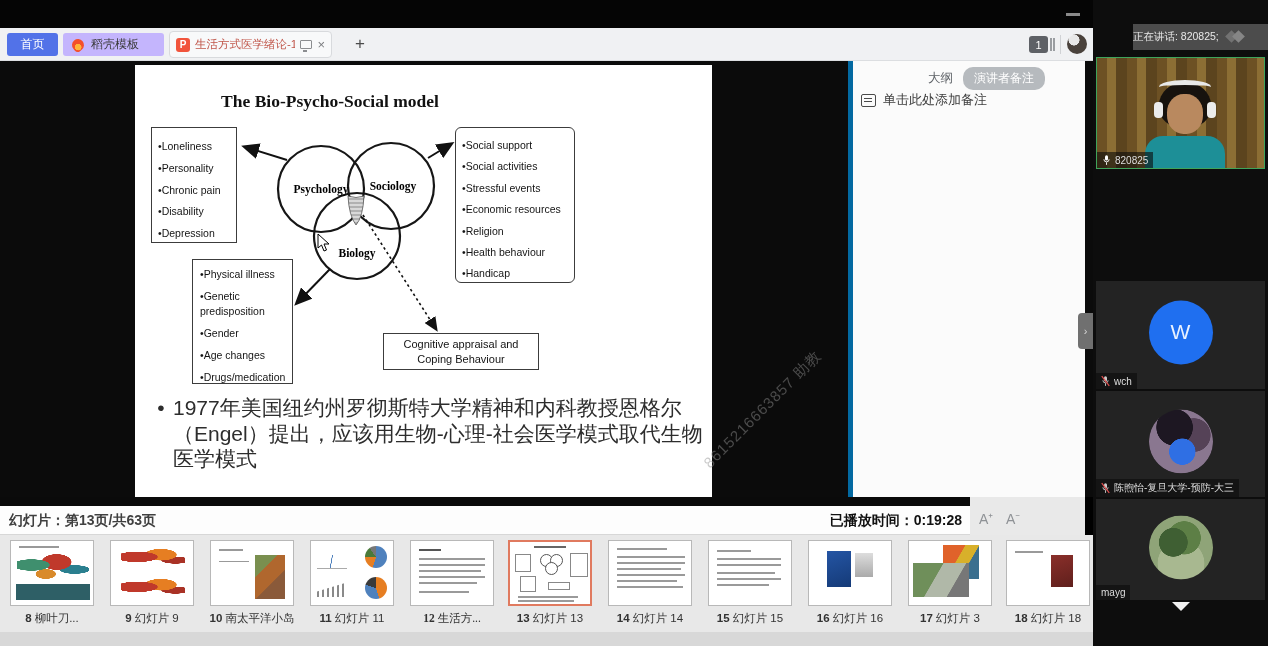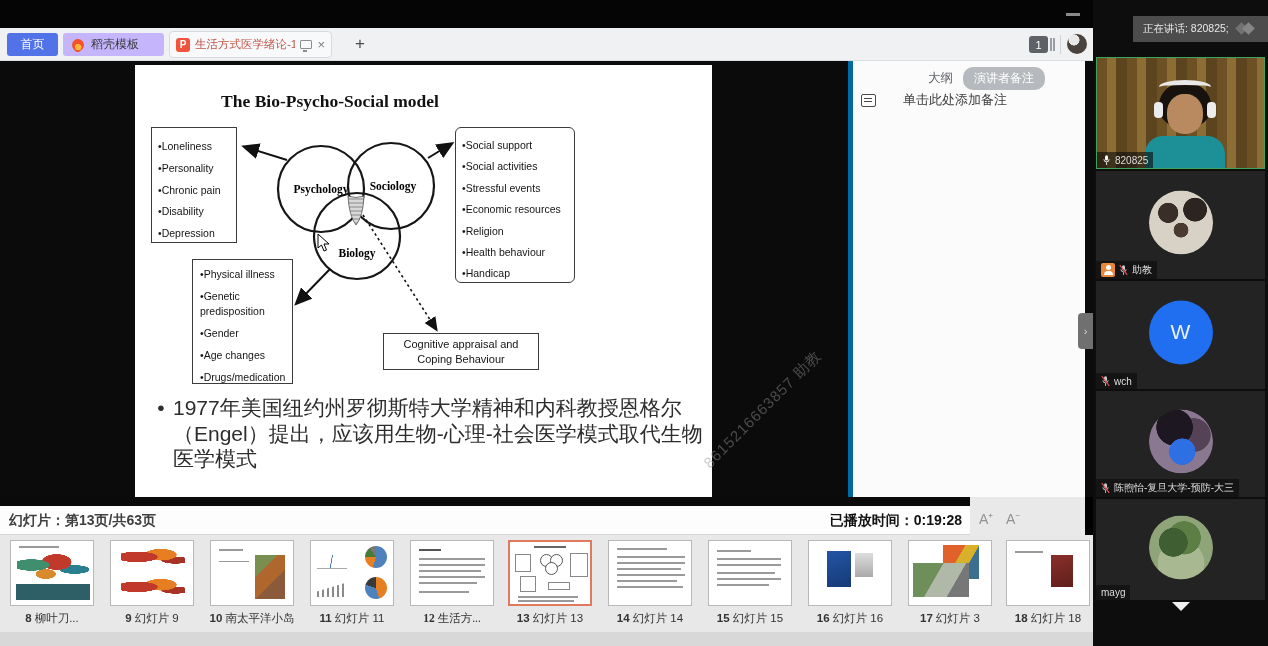--- a/index.html
+++ b/index.html
@@ -67,21 +67,21 @@
   #cursor { position:absolute; left:182px; top:168px; width:14px; height:20px; }
 
   
   #notes { position:absolute; left:848px; top:61px; width:237px; height:436px; background:#fbfbfb; border-left:5px solid #0369a1; }
   .notes-head { position:absolute; right:40px; top:6px; display:flex; align-items:center; gap:10px; }
   .outline-lbl { font-size:12.5px; color:#5f6368; }
   .notes-pill { background:#b6babe; color:#fff; font-size:12px; border-radius:10px; padding:3px 11px; }
   .notes-row { position:absolute; left:8px; top:30px; display:flex; align-items:center; gap:7px; }
   .note-ico { width:15px; height:13px; border:1.5px solid #4a4a4a; border-radius:2px; position:relative; }
   .note-ico:before { content:""; position:absolute; left:2px; top:3px; width:8px; height:1.4px; background:#4a4a4a; box-shadow:0 3px 0 #4a4a4a; }
-  .notes-ph { font-size:13px; color:#3c3c3c;margin-left:20px; }
+  .notes-ph { font-size:13px; color:#3c3c3c; }
 
   #panel-handle { position:absolute; left:1078px; top:313px; width:15px; height:36px; background:#707070;
                   border-radius:4px 0 0 4px; color:#d8d8d8; font-size:11px; display:flex; align-items:center; justify-content:center; }
 
   
   #black-strip { position:absolute; left:0; top:497px; width:970px; height:9px; background:#0a0a0a; }
   #statusbar { position:absolute; left:0; top:506px; width:970px; height:29px; background:#fdfdfd; border-bottom:1px solid #d7d7d7;}
   .sb-page { position:absolute; left:9px; top:6px; font-size:14px; font-weight:bold; color:#404040; }
   .sb-time { position:absolute; right:8px; top:6px; font-size:14px; font-weight:bold; color:#111; }
   #sb-right { position:absolute; left:970px; top:497px; width:115px; height:38px; background:#e9e9e9; }
@@ -122,22 +122,22 @@
   .bookred  { position:absolute; left:44px; top:14px; width:22px; height:32px; background:linear-gradient(160deg,#8a2f2a,#5f1f1c); }
   .photoS { position:absolute; background:linear-gradient(120deg,#6f8f5a 0 40%, #b0b8a8 41% 70%, #777 71% 100%); }
   .artS { position:absolute; background:linear-gradient(120deg,#e0622a 0 40%, #d8b02a 41% 65%, #3a6f8f 66% 100%); }
   .vennmini { position:absolute; border:1px solid #555; border-radius:50%; width:13px; height:13px; background:#fff; }
   .minibox { position:absolute; border:1px solid #888; background:#fff; }
 
   #film-bottom { position:absolute; left:0; top:632px; width:1093px; height:14px; background:#d8d8d8; }
 
   
   #meet { position:absolute; left:1093px; top:0; width:175px; height:646px; background:#0d0d0d; }
-  #speak-banner { position:absolute; left:40px; top:16px; width:135px; height:26px; background:#4c4c4c;
-                  display:flex; align-items:center; padding-left:10px; gap:6px; }
+  #speak-banner { position:absolute; left:40px; top:24px; width:135px; height:26px; background:#4c4c4c;
+                  display:flex; align-items:center; gap:6px; }
   .speak-txt { color:#e8e8e8; font-size:10.5px; white-space:nowrap; }
   .meet-logo { position:relative; width:22px; height:14px; flex:0 0 auto; opacity:.75; }
   .meet-logo i { position:absolute; width:9px; height:9px; background:#9a9a9a; transform:rotate(45deg); top:2px; }
   .meet-logo i:first-child { left:2px; background:#7f7f7f; } .meet-logo i:last-child { left:9px; }
 
   .tile { position:absolute; left:3px; width:169px; background:#232323; overflow:hidden; }
   .tile-label { position:absolute; left:0; bottom:0; background:rgba(10,10,10,.6); display:flex; align-items:center;
                 gap:4px; padding:2px 5px; max-width:165px; }
   .tile-label span { color:#dedede; font-size:10px; white-space:nowrap; overflow:hidden; text-overflow:ellipsis; }
   .avatar-circ { position:absolute; left:50%; top:50%; transform:translate(-50%,-54%); width:64px; height:64px; border-radius:50%; }
@@ -436,33 +436,20 @@
       <div class="tile-label">
         <svg class="micsvg" width="9" height="12" viewBox="0 0 12 15">
           <rect x="4" y="1" width="4" height="7" rx="2" fill="#fff"></rect>
           <path d="M2.5 6.5a3.5 3.5 0 0 0 7 0" stroke="#fff" stroke-width="1.2" fill="none"></path>
           <line x1="6" y1="10.5" x2="6" y2="14" stroke="#fff" stroke-width="1.2"></line>
         </svg>
         <span>820825</span>
       </div>
     </div>
 
-    <div class="tile" id="tile-2">
-      <div class="avatar-circ cat-av"></div>
-      <div class="tile-label">
-        <span class="rolebadge"></span>
-        <svg class="micsvg" width="9" height="12" viewBox="0 0 12 15">
-          <rect x="4" y="1" width="4" height="7" rx="2" fill="#ccc"></rect>
-          <path d="M2.5 6.5a3.5 3.5 0 0 0 7 0" stroke="#ccc" stroke-width="1.2" fill="none"></path>
-          <line x1="6" y1="10.5" x2="6" y2="14" stroke="#ccc" stroke-width="1.2"></line>
-          <line x1="1" y1="1" x2="11" y2="14" stroke="#e04f4f" stroke-width="1.6"></line>
-        </svg>
-        <span>助教</span>
-      </div>
-    </div>
 
     <div class="tile" id="tile-3">
       <div class="avatar-circ blue-circ">
         <span>W</span>
       </div>
       <div class="tile-label">
         <svg class="micsvg" width="9" height="12" viewBox="0 0 12 15">
           <rect x="4" y="1" width="4" height="7" rx="2" fill="#ccc"></rect>
           <path d="M2.5 6.5a3.5 3.5 0 0 0 7 0" stroke="#ccc" stroke-width="1.2" fill="none"></path>
           <line x1="6" y1="10.5" x2="6" y2="14" stroke="#ccc" stroke-width="1.2"></line>

